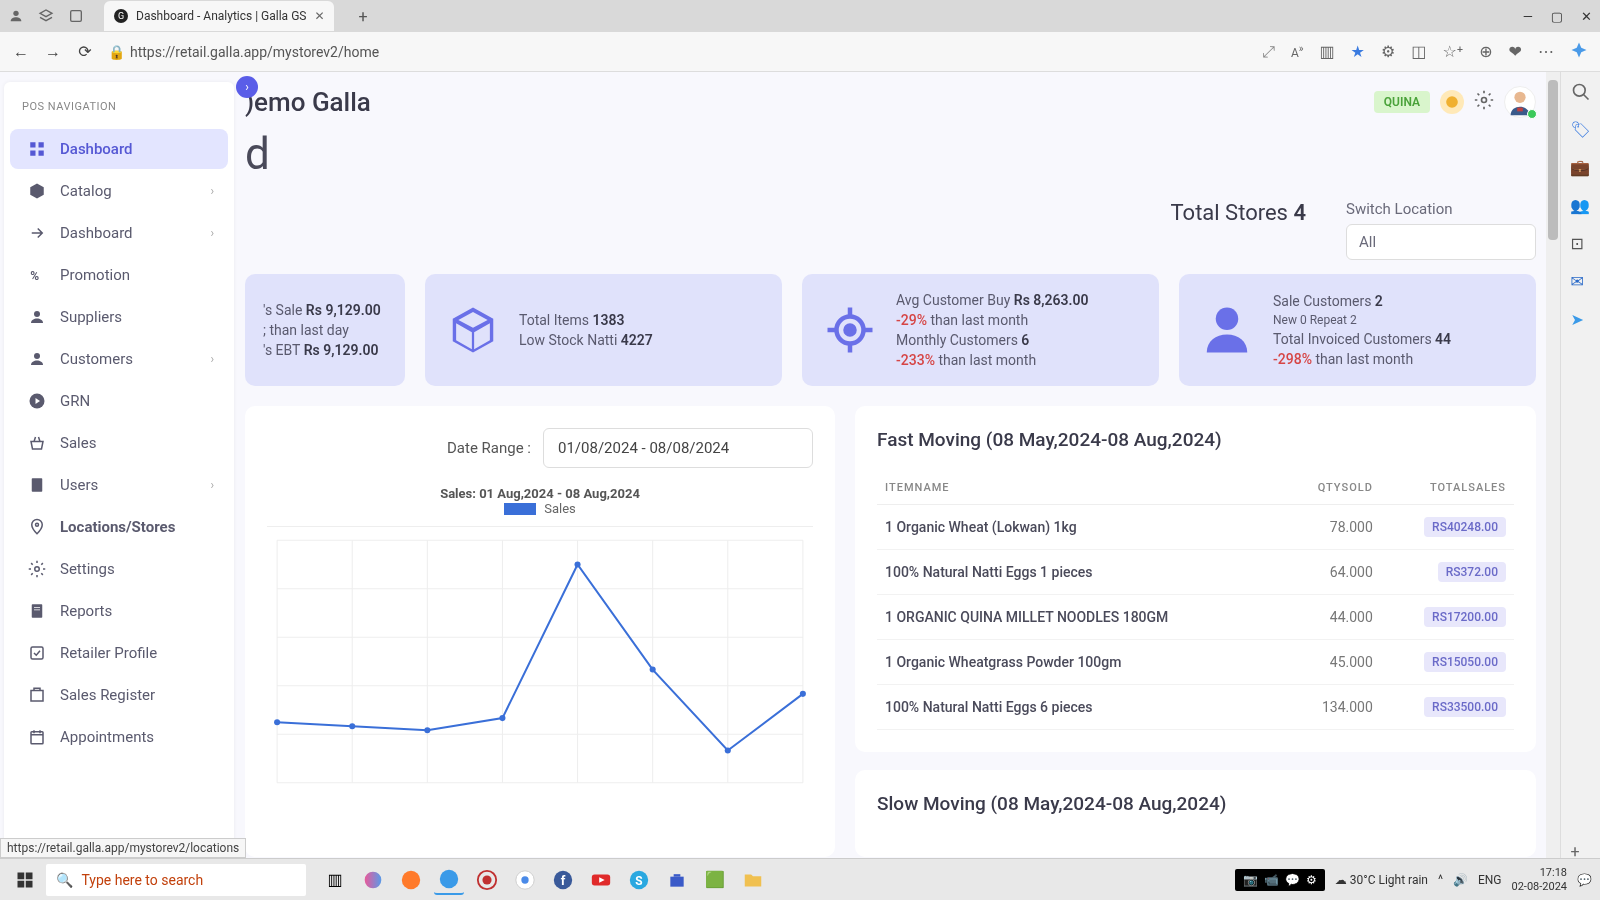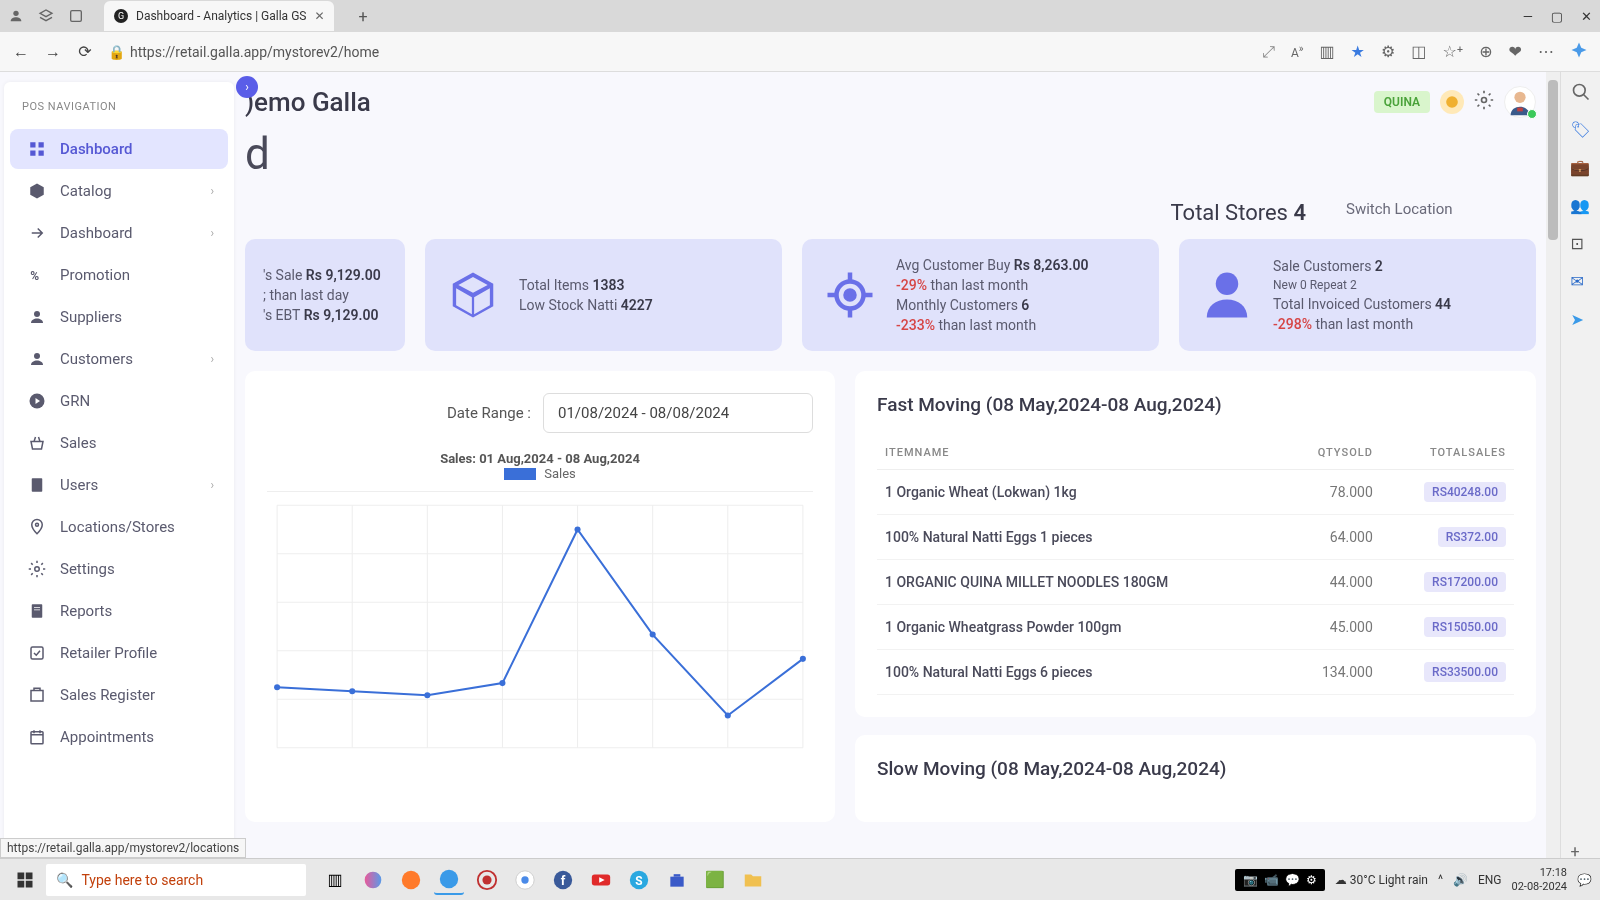--- a/index.html
+++ b/index.html
@@ -30,21 +30,21 @@
 .scrollbar-v .thumb { position: absolute; top: 8px; width: 10px; left: 2px; height: 160px; background: #bcbcbc; border-radius: 4px; }
 
 
 .pos-nav { position: absolute; left: 4px; top: 10px; width: 230px; bottom: 20px; background: #fff; border-radius: 6px; box-shadow: 0 0 4px rgba(0,0,0,0.06); padding-top: 18px; overflow: hidden; }
 .pos-nav .heading { font-size: 11px; color: #888; letter-spacing: 0.5px; padding: 0 18px 14px; }
 .pos-nav .item { display: flex; align-items: center; gap: 14px; padding: 11px 18px; font-size: 15px; color: #5a5a6e; cursor: pointer; margin: 2px 6px; border-radius: 8px; position: relative; }
 .pos-nav .item.active { background: #e3e5ff; color: #5558d4; font-weight: 500; }
 .pos-nav .item .ico { width: 18px; height: 18px; display: flex; align-items: center; justify-content: center; flex-shrink: 0; }
 .pos-nav .item .chev { position: absolute; right: 14px; color: #aaa; font-size: 12px; }
 .highlight-dot { position: absolute; right: -8px; top: 50%; transform: translateY(-50%); width: 36px; height: 36px; border-radius: 50%; background: #f8e94a; opacity: 0.9; z-index: -1; }
-.pos-nav .item.hl { background: transparent; }
+.pos-nav .item.hl { background: transparent; font-weight: bold; }
 .pos-nav .item.hl .highlight-dot { right: 10px; }
 
 .collapse-btn { position: absolute; left: 236px; top: 4px; width: 22px; height: 22px; border-radius: 50%; background: #5a5de8; color: #fff; display: flex; align-items: center; justify-content: center; font-size: 12px; z-index: 5; }
 
 
 .main { position: absolute; left: 245px; top: 14px; right: 24px; }
 .header-row { display: flex; align-items: center; gap: 12px; margin-bottom: 6px; }
 .header-row .title { font-size: 26px; color: #3a3a4a; font-weight: 500; }
 .header-row .right { margin-left: auto; display: flex; align-items: center; gap: 10px; }
 .badge-active { background: #d9f5cc; color: #4aa23a; font-size: 12px; font-weight: 600; padding: 4px 10px; border-radius: 4px; }
@@ -329,20 +329,21 @@
       </div>
 
       <div class="clipped-d">d</div>
 
       <div class="totals-row">
         <div class="total-stores">
           <span>Total Stores </span><b>4</b>
         </div>
         <div class="switch-loc">
           <label>Switch Location</label>
+          <div class="sel">All</div>
         </div>
       </div>
 
       <div class="stats-row">
         <div class="stat-card first">
           <div class="lines">
             <div><span>'s Sale </span><b>Rs 9,129.00</b></div>
             <div>; than last day</div>
             <div><span>'s EBT </span><b>Rs 9,129.00</b></div>
           </div>

